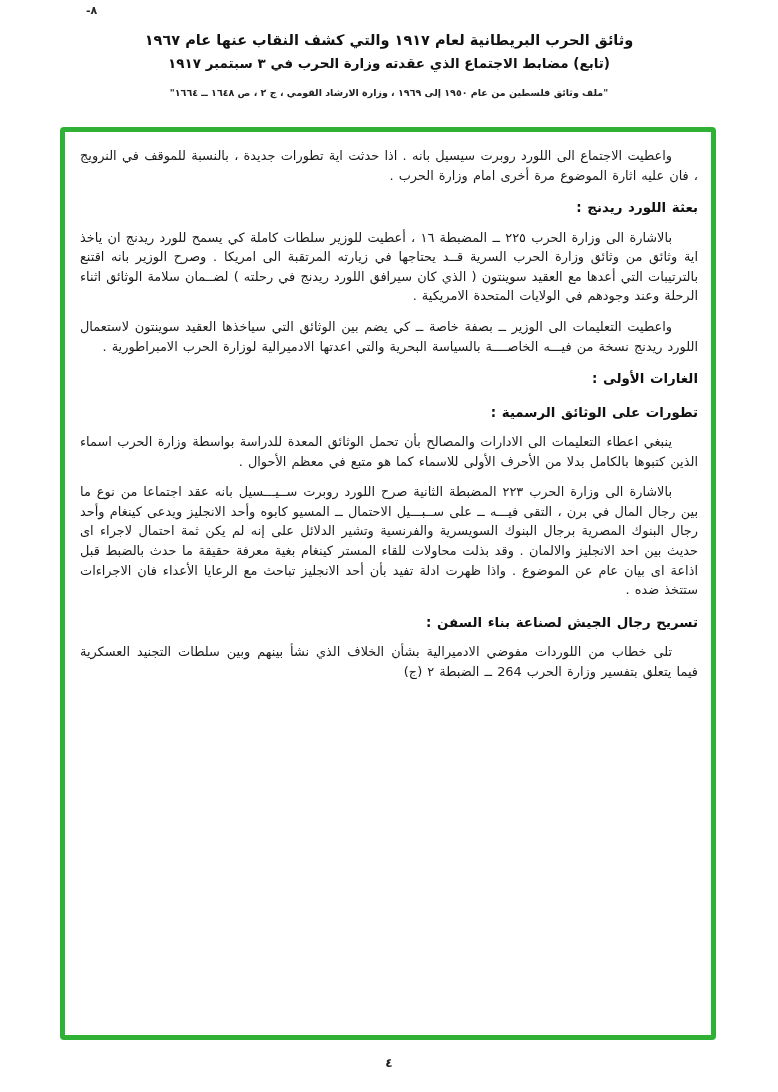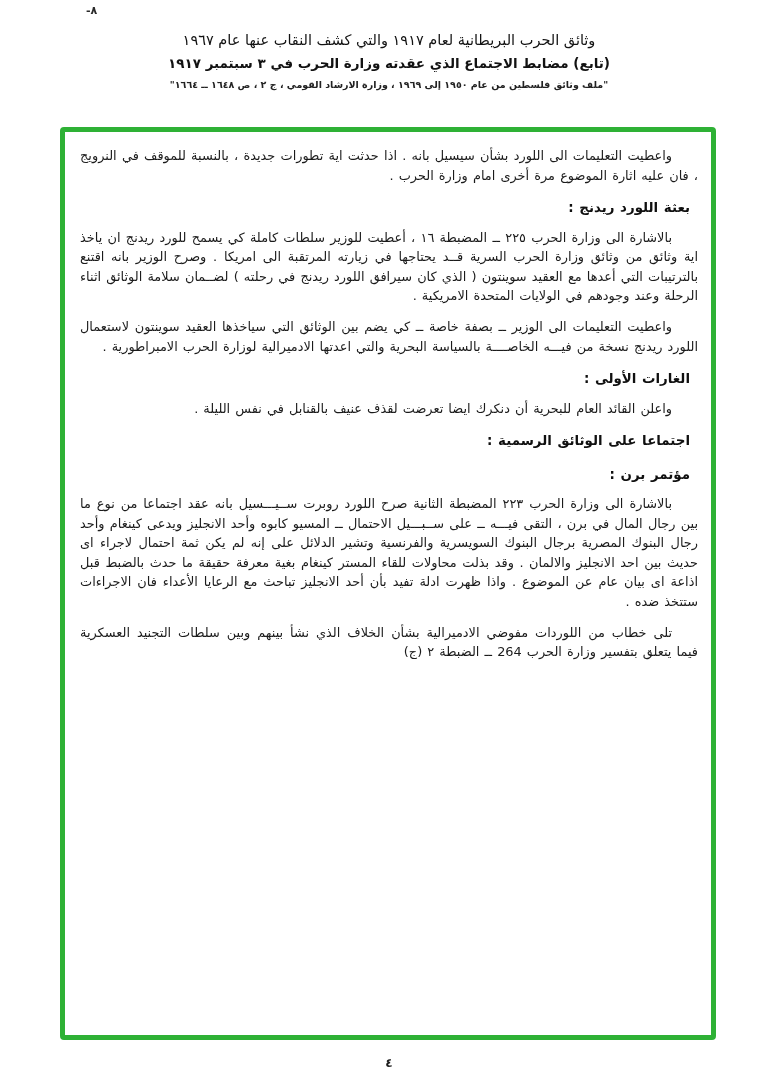--- a/index.html
+++ b/index.html
@@ -27,30 +27,30 @@
   }
   .header {
     position: absolute;
     top: 32px;
     left: 40px;
     right: 40px;
     text-align: center;
     direction: rtl;
   }
   .header .t1 {
-    font-weight: normal;
+    font-weight: bold;
     font-size: 14.5px;
     color: #121212;
     margin-bottom: 7px;
   }
   .header .t2 {
     font-weight: bold;
     font-size: 13.5px;
     color: #121212;
-    margin-bottom: 8px;
+    margin-bottom: 16px;
   }
   .header .t3 {
     font-weight: bold;
     font-size: 9.5px;
     color: #222222;
     letter-spacing: 0.2px;
   }
   .highlight-box {
     position: absolute;
     left: 60px;
@@ -76,21 +76,21 @@
     word-spacing: 1px;
   }
   .content p.para {
     margin-bottom: 11px;
     text-indent: 26px;
   }
   .content h2.sect {
     font-size: 13.4px;
     font-weight: bold;
     color: #101010;
-    margin: 13px 8px 9px 0;
+    margin: 13px 0 9px 0;
   }
   .page-number {
     position: absolute;
     bottom: 22px;
     left: 0;
     right: 0;
     text-align: center;
     font-size: 12px;
     font-weight: bold;
     color: #1b1b1b;
@@ -106,33 +106,33 @@
   <header class="header">
     <div class="t1">وثائق الحرب البريطانية لعام ١٩١٧ والتي كشف النقاب عنها عام ١٩٦٧</div>
     <div class="t2">(تابع) مضابط الاجتماع الذي عقدته وزارة الحرب في ٣ سبتمبر ١٩١٧</div>
     <div class="t3">"ملف وثائق فلسطين من عام ١٩٥٠ إلى ١٩٦٩ ، وزارة الارشاد القومي ، ج ٢ ، ص ١٦٤٨ ــ ١٦٦٤"</div>
   </header>
 
   <div class="highlight-box"></div>
 
   <main class="content">
 
-    <p class="para">واعطيت التعليمات الى اللورد بشأن سيسيل بانه . اذا حدثت اية تطورات جديدة ، بالنسبة للموقف في النرويج ، فان عليه اثارة الموضوع مرة أخرى امام وزارة الحرب .</p>
+    <p class="para">واعطيت الاجتماع الى اللورد روبرت سيسيل بانه . اذا حدثت اية تطورات جديدة ، بالنسبة للموقف في النرويج ، فان عليه اثارة الموضوع مرة أخرى امام وزارة الحرب .</p>
 
     <h2 class="sect">بعثة اللورد ريدنج :</h2>
     <p class="para">بالاشارة الى وزارة الحرب ٢٢٥ ــ المضبطة ١٦ ، أعطيت للوزير سلطات كاملة كي يسمح للورد ريدنج ان ياخذ اية وثائق من وثائق وزارة الحرب السرية قــد يحتاجها في زيارته المرتقبة الى امريكا . وصرح الوزير بانه اقتنع بالترتيبات التي أعدها مع العقيد سوينتون ( الذي كان سيرافق اللورد ريدنج في رحلته ) لضــمان سلامة الوثائق اثناء الرحلة وعند وجودهم في الولايات المتحدة الامريكية .</p>
     <p class="para">واعطيت التعليمات الى الوزير ــ بصفة خاصة ــ كي يضم بين الوثائق التي سياخذها العقيد سوينتون لاستعمال اللورد ريدنج نسخة من فيـــه الخاصــــة بالسياسة البحرية والتي اعدتها الادميرالية لوزارة الحرب الامبراطورية .</p>
 
     <h2 class="sect">الغارات الأولى :</h2>
-    <p class="para">واعلن القائد العام للبحرية أن دنكرك ايضا تعرضت لقذف عنيف بالقنابل في نفس الليلة .</p>
 
-    <h2 class="sect">اجتماعا على الوثائق الرسمية :</h2>
+    <h2 class="sect">تطورات على الوثائق الرسمية :</h2>
+    <p class="para">ينبغي اعطاء التعليمات الى الادارات والمصالح بأن تحمل الوثائق المعدة للدراسة بواسطة وزارة الحرب اسماء الذين كتبوها بالكامل بدلا من الأحرف الأولى للاسماء كما هو متبع في معظم الأحوال .</p>
 
-    <h2 class="sect">مؤتمر برن :</h2>
     <p class="para">بالاشارة الى وزارة الحرب ٢٢٣ المضبطة الثانية صرح اللورد روبرت ســيـــسيل بانه عقد اجتماعا من نوع ما بين رجال المال في برن ، التقى فيـــه ــ على ســبـــيل الاحتمال ــ المسيو كابوه وأحد الانجليز ويدعى كينغام وأحد رجال البنوك المصرية برجال البنوك السويسرية والفرنسية وتشير الدلائل على إنه لم يكن ثمة احتمال لاجراء اى حديث بين احد الانجليز والالمان . وقد بذلت محاولات للقاء المستر كينغام بغية معرفة حقيقة ما حدث بالضبط قبل اذاعة اى بيان عام عن الموضوع . واذا ظهرت ادلة تفيد بأن أحد الانجليز تباحث مع الرعايا الأعداء فان الاجراءات ستتخذ ضده .</p>
 
+    <h2 class="sect">تسريح رجال الجيش لصناعة بناء السفن :</h2>
     <p class="para">تلى خطاب من اللوردات مفوضي الادميرالية بشأن الخلاف الذي نشأ بينهم وبين سلطات التجنيد العسكرية فيما يتعلق بتفسير وزارة الحرب 264 ــ الضبطة ٢ (ج)</p>
 
   </main>
 
   <div class="page-number">٤</div>
 
 </div>
 
 </body></html>

